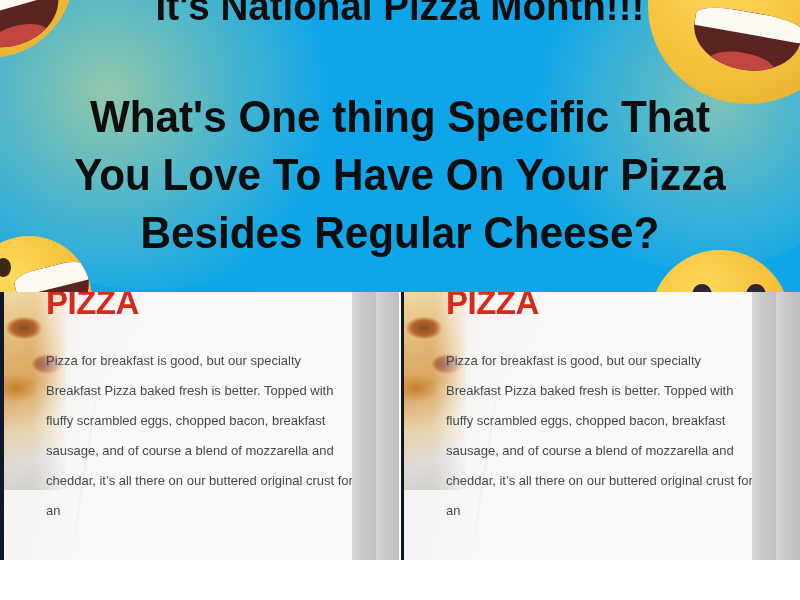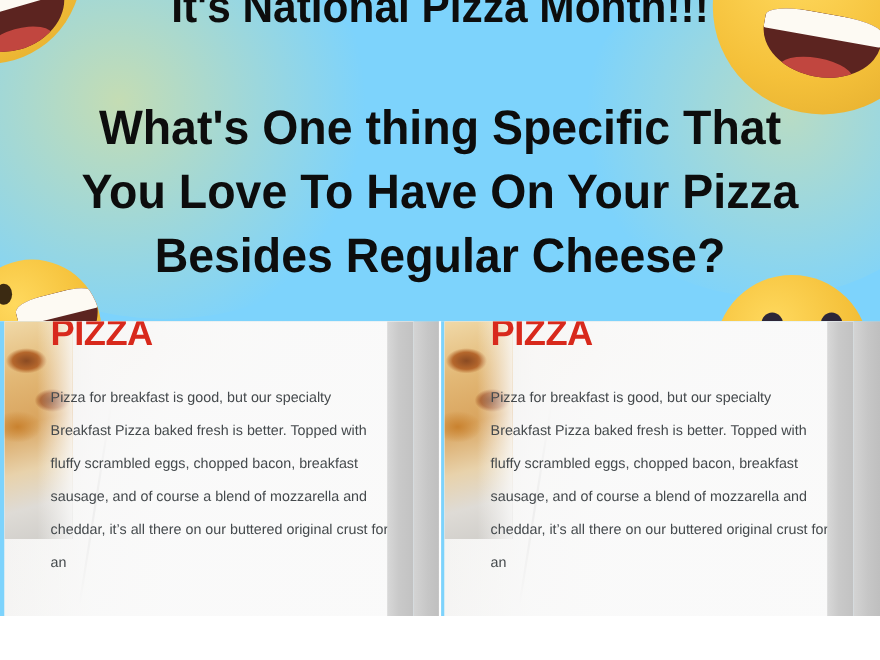--- a/index.html
+++ b/index.html
@@ -19,21 +19,21 @@
     overflow: hidden;
   }
 
   
   .banner {
     position: absolute;
     left: 0;
     top: 0;
     width: 800px;
     height: 292px;
-    background: #7dd3fc;
+    background: #0ea5e9;
     overflow: hidden;
   }
   
   .banner-sheen {
     position: absolute;
     left: -60px;
     top: -40px;
     width: 420px;
     height: 330px;
     border-radius: 50%;
@@ -172,21 +172,21 @@
     height: 308px;
     background: #ffffff;
     display: flex;
   }
 
   .panel {
     position: relative;
     width: 400px;
     height: 268px;
     overflow: hidden;
-    background: #7dd3fc;
+    background: #0f172a;
   }
 
   .panel-card {
     position: absolute;
     left: 4px;
     top: 0;
     width: 372px;
     height: 308px;
     background: #f4f4f4;
     overflow: hidden;

